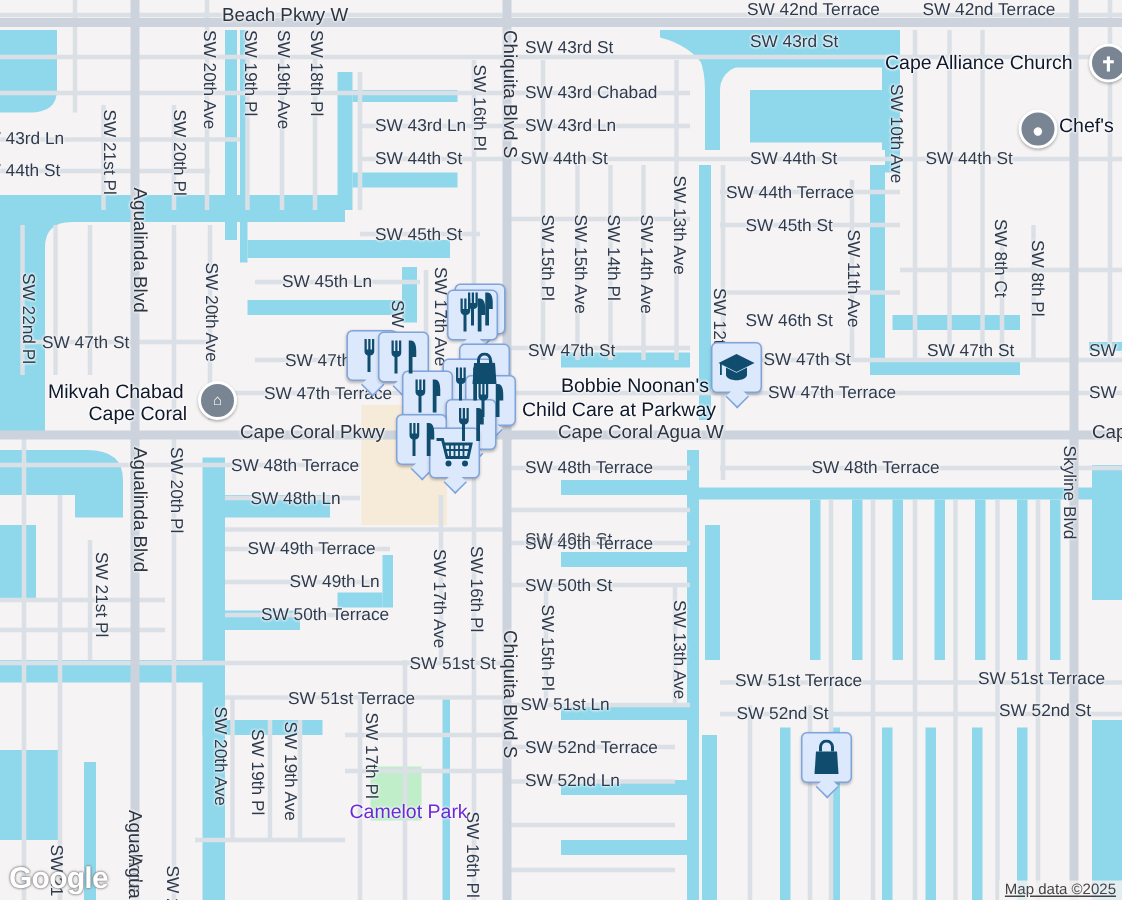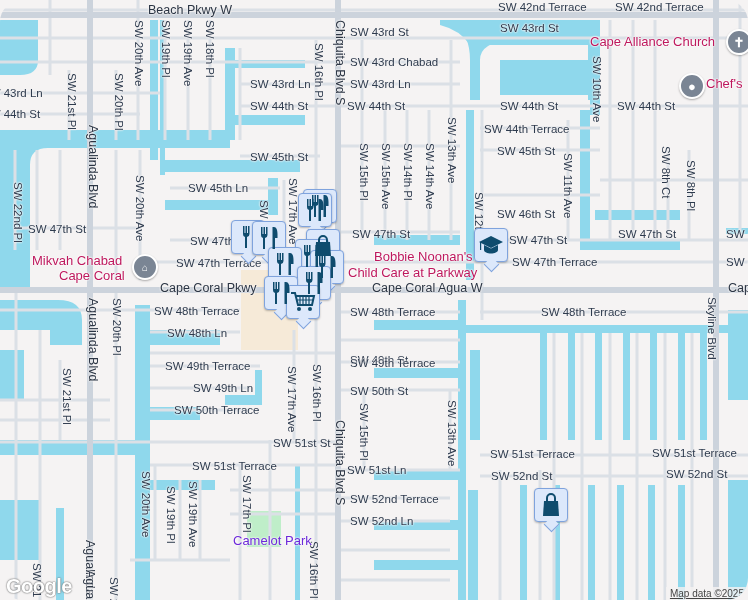--- a/index.html
+++ b/index.html
@@ -1,22 +1,22 @@
 <!DOCTYPE html>
 <html><head>
 <meta charset="utf-8">
 <style>
   html, body { margin:0; padding:0; }
   body { width:748px; height:600px; overflow:hidden; background:#f5f3f3; font-family:"Liberation Sans", sans-serif; }
-  #map { position:relative; width:748px; height:600px; overflow:hidden; background:#f5f3f3;border-radius:22px; }
+  #map { position:relative; width:748px; height:600px; overflow:hidden; background:#f5f3f3; }
   svg.base { position:absolute; left:0; top:0; }
   .lbl { position:absolute; font-size:11.5px; color:#2e3b4e; white-space:nowrap; line-height:13px; text-shadow: 0 0 2px #f5f3f3, 0 0 2px #f5f3f3, 0 0 2px #f5f3f3; }
   .lbl.v { transform-origin:0 0; transform: rotate(90deg); }
   .lbl.major { font-size:12.5px; color:#2b3544; }
-  .poi-lbl { position:absolute; font-size:13px; color:#be185d; white-space:nowrap; line-height:15px; text-shadow: 0 0 2px #fff, 0 0 2px #fff, 0 0 2px #fff; }
+  .poi-lbl { position:absolute; font-size:13px; color:#0f172a; white-space:nowrap; line-height:15px; text-shadow: 0 0 2px #fff, 0 0 2px #fff, 0 0 2px #fff; }
   .park-lbl { position:absolute; font-size:13px; color:#6d28d9; white-space:nowrap; text-shadow:0 0 2px #fff, 0 0 2px #fff; }
   .pin { position:absolute; width:34px; height:34px; background:#dce8fb; border:1.5px solid #7fa3dd; border-radius:4px; box-sizing:border-box; display:flex; align-items:center; justify-content:center; box-shadow:0 1px 2px rgba(0,0,0,0.25); }
   .pin::after { content:""; position:absolute; left:11px; bottom:-9px; width:10px; height:10px; background:#dce8fb; border-right:1.5px solid #7fa3dd; border-bottom:1.5px solid #7fa3dd; transform:rotate(45deg); }
   .pin svg { position:relative; z-index:2; }
   .poi-icon { position:absolute; width:22px; height:22px; border-radius:50%; background:#7a8594; border:2px solid #fff; display:flex; align-items:center; justify-content:center; color:#fff; font-size:13px; font-weight:bold; box-shadow:0 1px 2px rgba(0,0,0,0.3); }
   .poi-icon::after { content:""; position:absolute; left:6px; bottom:-7px; width:8px; height:8px; background:#7a8594; transform:rotate(45deg); z-index:-1; }
   .google-logo { position:absolute; left:6px; bottom:2px; font-size:20px; font-weight:bold; color:#fff; letter-spacing:-0.5px; text-shadow: 0 0 2px #777, 0 0 1px #555; }
   .attrib { position:absolute; right:0; bottom:0; background:rgba(245,243,243,0.8); font-size:10px; color:#444; padding:1px 4px;text-decoration:underline; }
 </style>
 </head>

